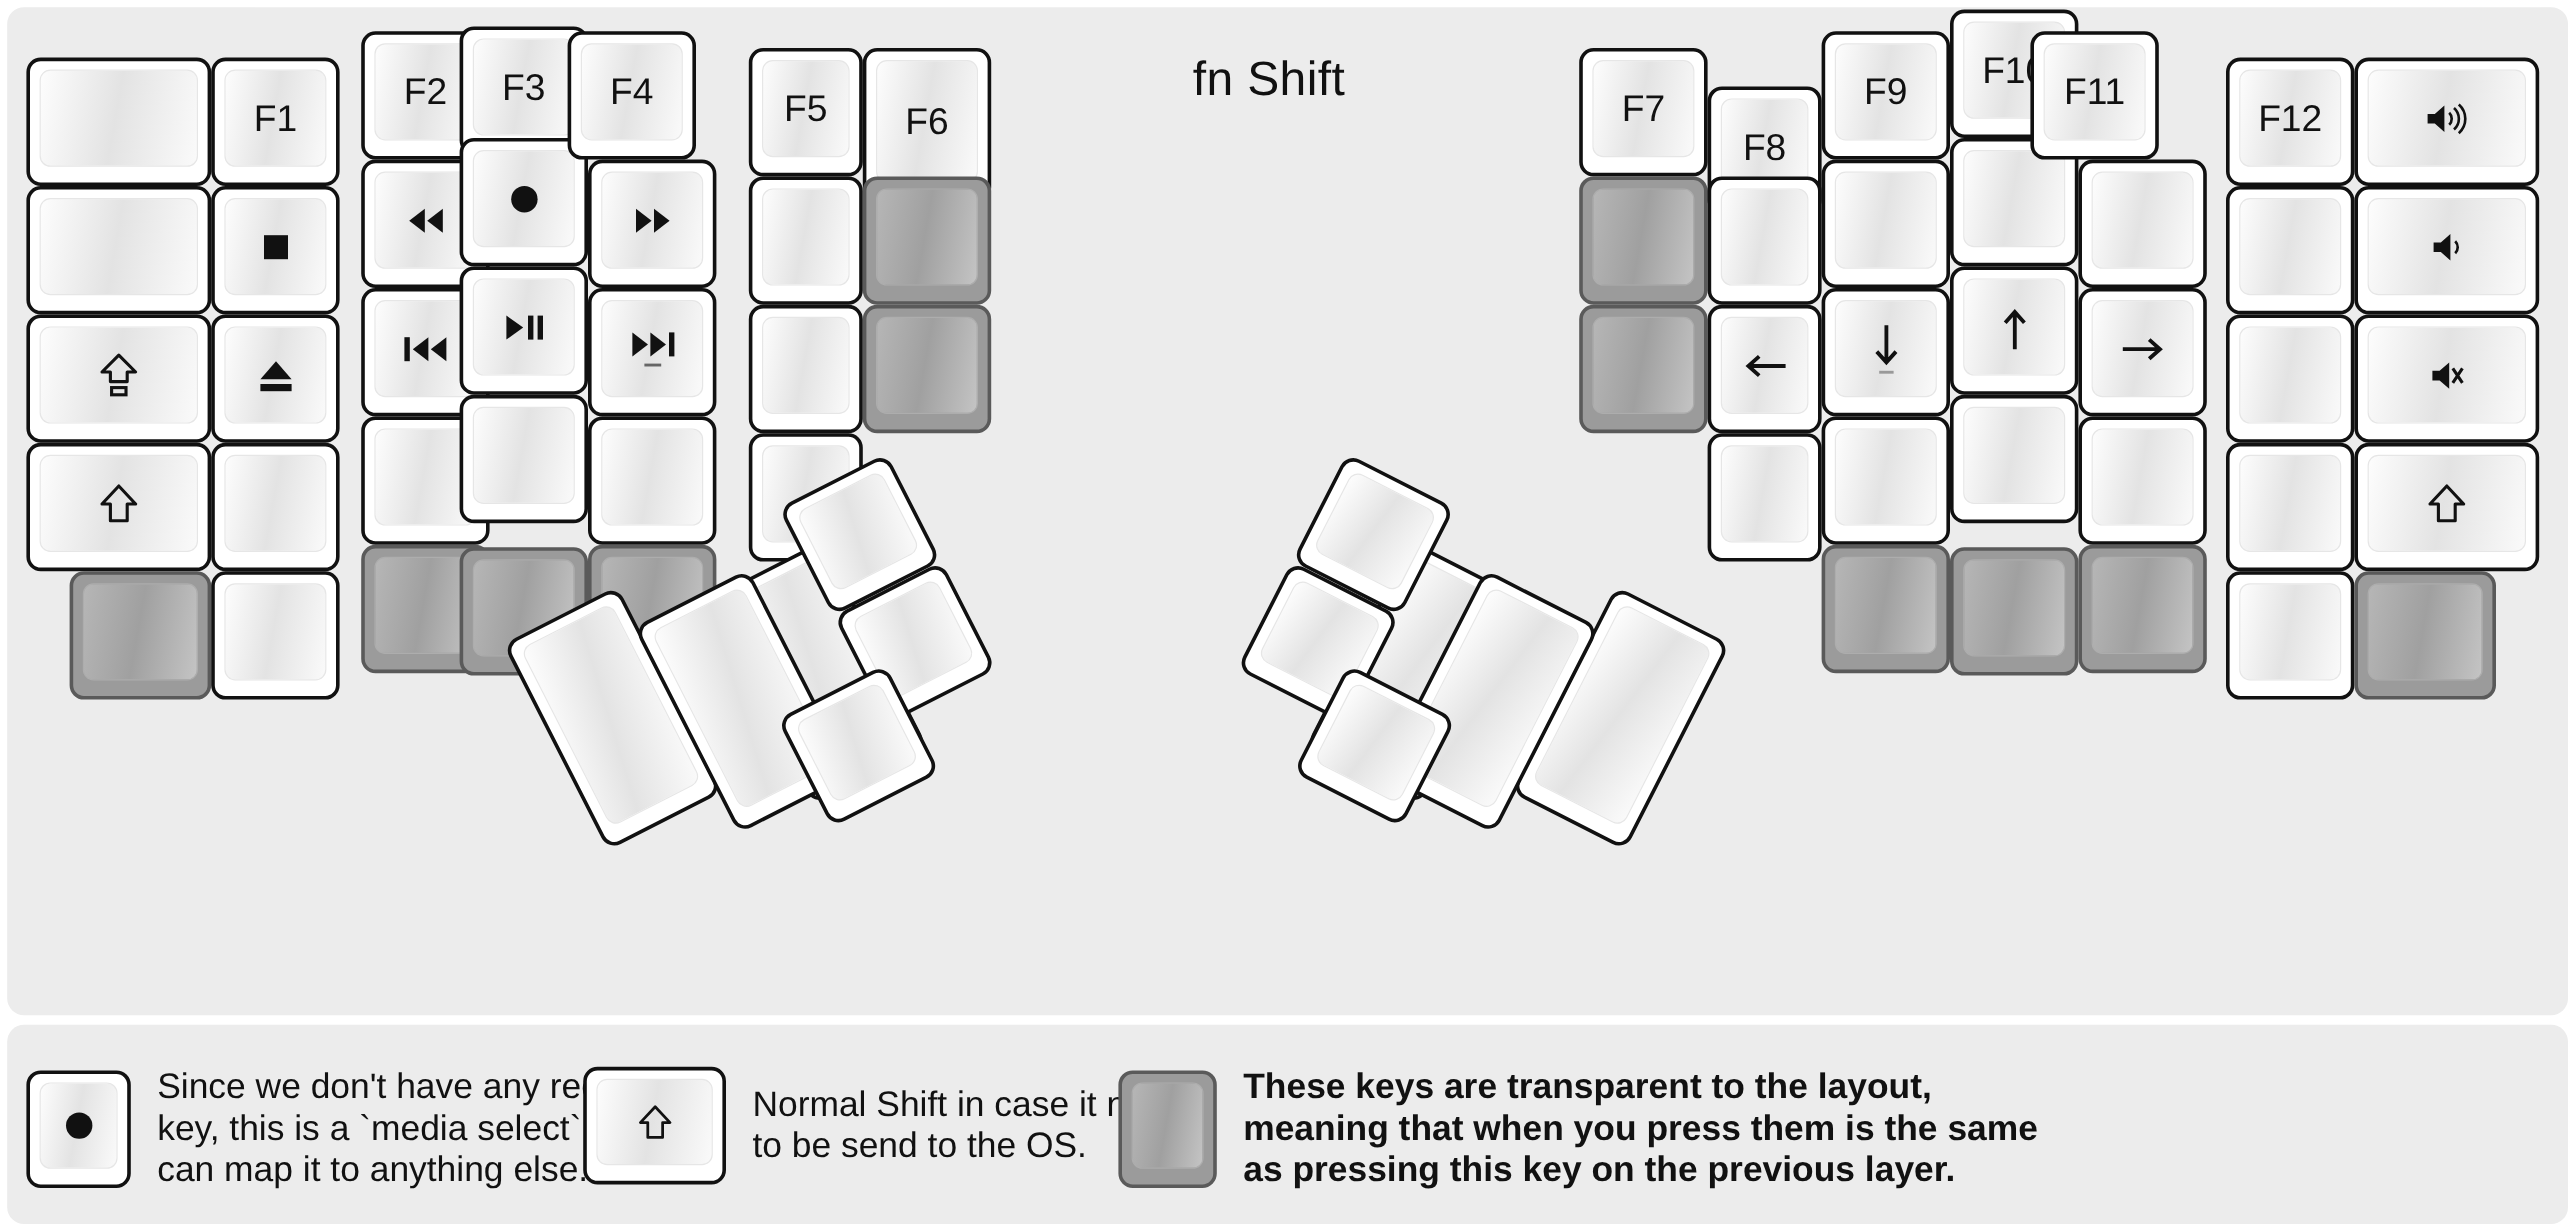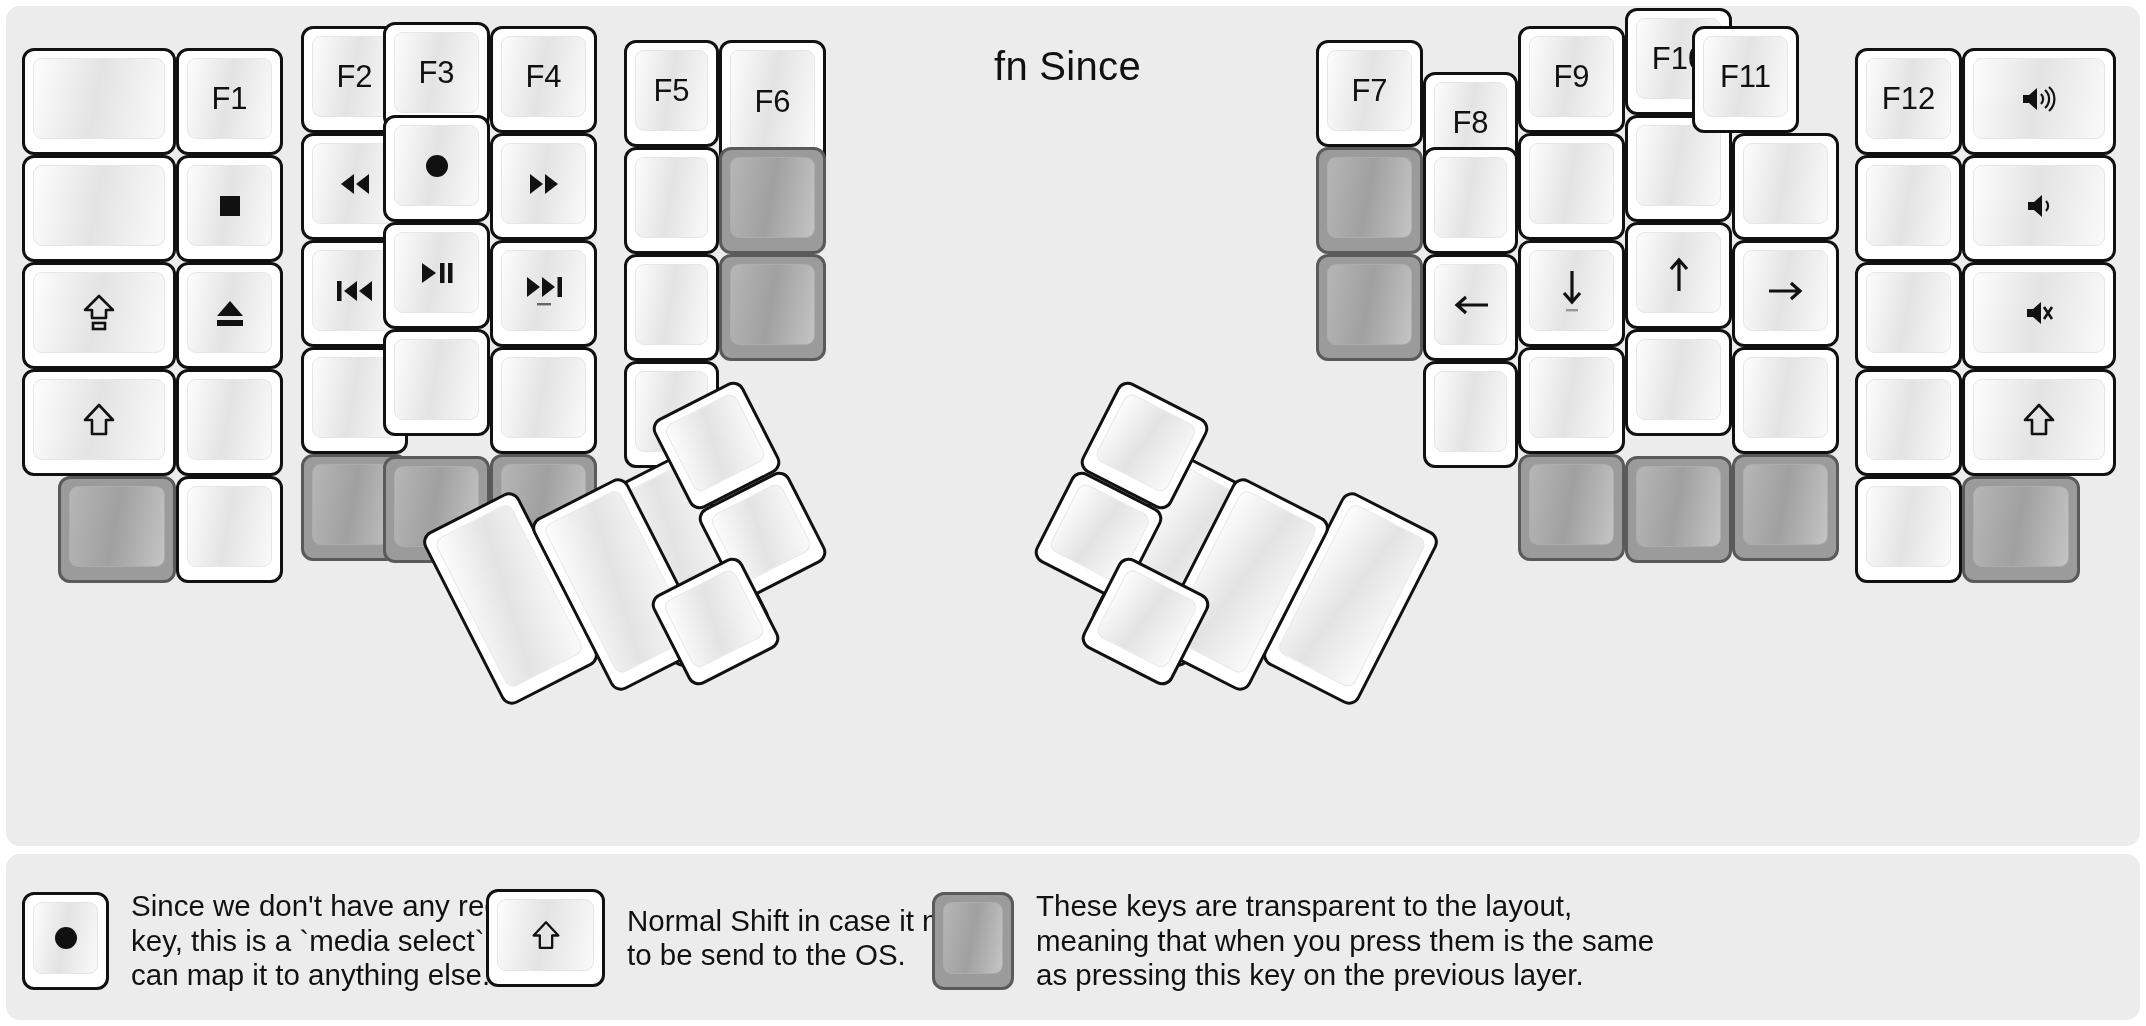--- a/index.html
+++ b/index.html
@@ -137,21 +137,21 @@
     white-space: pre-line;
   }
 </style>
 </head>
 <body>
 
 <div id="root">
 
   <div class="panel" id="kb-panel">
 
-    <div id="kb-title">fn Since</div>
+    <div id="kb-title">fn Shift</div>
 
     <div>
 
       <div class="key" style="left:16px;top:42px;width:154px;height:107px;">
         <div class="cap"></div>
       </div>
       <div class="key" style="left:16px;top:149px;width:154px;height:107px;">
         <div class="cap"></div>
       </div>
       <div class="key" style="left:16px;top:256px;width:154px;height:107px;">
@@ -250,21 +250,21 @@
           </svg>
         </div>
       </div>
       <div class="key" style="left:377px;top:323px;width:107px;height:107px;">
         <div class="cap"></div>
       </div>
       <div class="key trans" style="left:377px;top:450px;width:107px;height:107px;">
         <div class="cap"></div>
       </div>
 
-      <div class="key" style="left:484px;top:20px;width:107px;height:107px;">
+      <div class="key" style="left:467px;top:20px;width:107px;height:107px;">
         <div class="cap">
           <span class="lbl">F4</span>
         </div>
       </div>
       <div class="key" style="left:484px;top:127px;width:107px;height:107px;">
         <div class="cap">
           <svg class="sym" width="40" height="26" viewBox="0 0 40 26">
             <path d="M6 3 L19 13 L6 23 Z" fill="#111"></path>
             <path d="M21 3 L34 13 L21 23 Z" fill="#111"></path>
           </svg>
@@ -530,21 +530,21 @@
         <div class="cap">
           <svg class="sym" width="30" height="33" viewBox="0 0 34 36">
             <path d="M17 3 L31 18 L24 18 L24 32 L10 32 L10 18 L3 18 Z" fill="none" stroke="#111" stroke-width="2.6" stroke-linejoin="round"></path>
           </svg>
         </div>
       </div>
       <div class="legend-text">Normal Shift in case it needs
 to be send to the OS.</div>
     </div>
 
-    <div class="legend-item" style="left:926px;top:35px;">
+    <div class="legend-item" style="left:926px;top:35px;font-weight:bold;">
       <div class="legend-key trans" style="width:82px;height:98px;">
         <div class="cap"></div>
       </div>
       <div class="legend-text">These keys are transparent to the layout,
 meaning that when you press them is the same
 as pressing this key on the previous layer.</div>
     </div>
   </div>
 
 </div>

